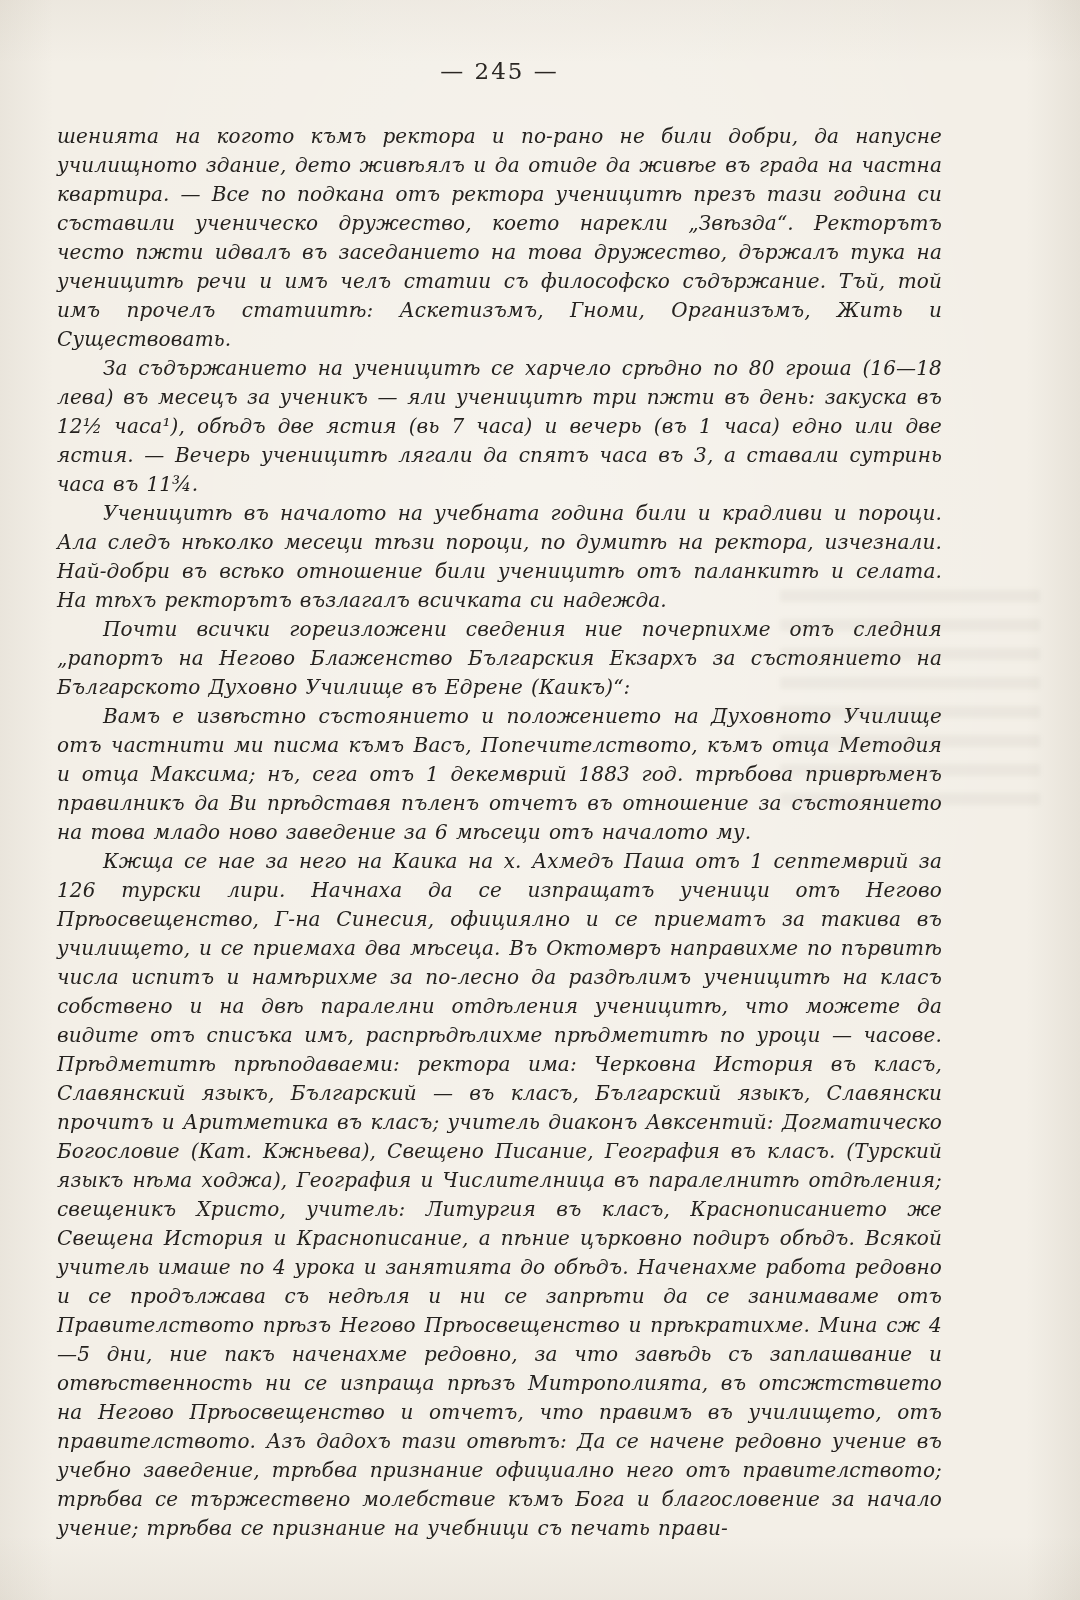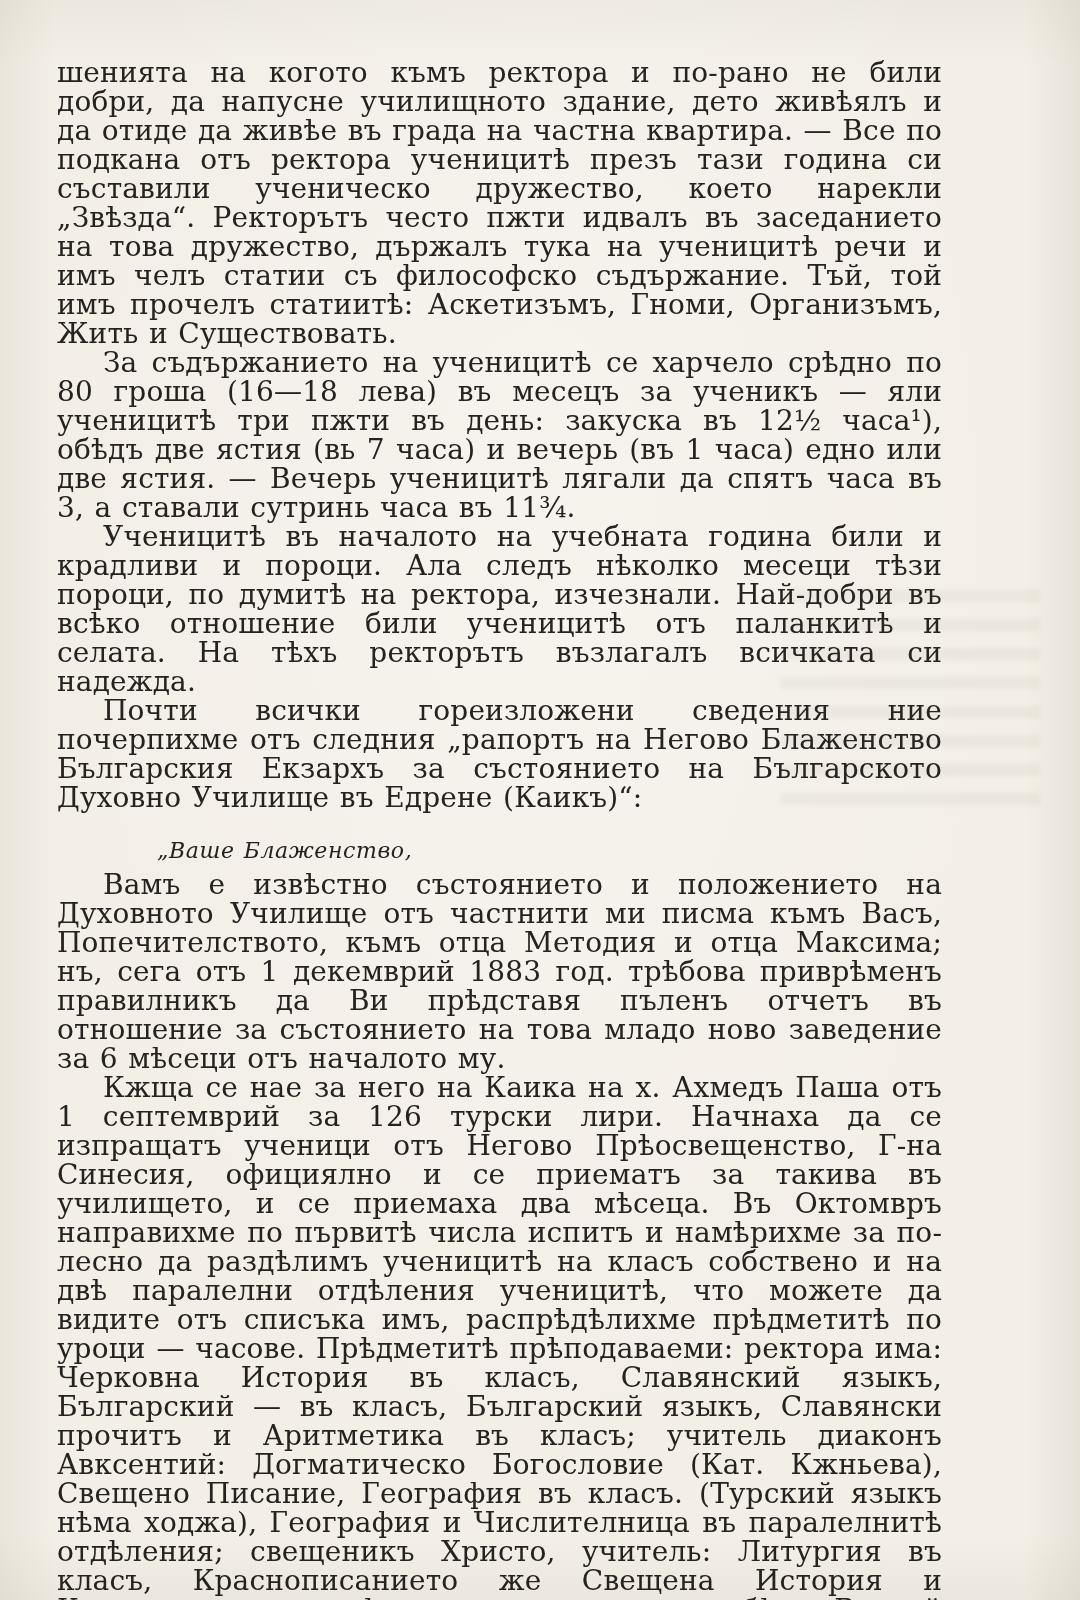--- a/index.html
+++ b/index.html
@@ -40,25 +40,26 @@
   }
   .page-header {
     text-align: center;
     font-size: 23px;
     letter-spacing: 2px;
     margin: 0 0 38px 0;
     color: #2a2622;
   }
   .text-block p {
     margin: 0;
-    font-size: 28px;
+    font-size: 20px;
     line-height: 29px;
     text-align: justify;
     letter-spacing: 0.15px;
     word-spacing: 1.5px;
+    font-style: italic;
   }
   .text-block p.indent {
     text-indent: 46px;
   }
   .text-block p.salutation {
     font-style: italic;
     text-indent: 100px;
     text-align: left;
     margin-top: 24px;
     margin-bottom: 5px;
@@ -66,24 +67,24 @@
     letter-spacing: 0.6px;
   }
 </style>
 </head>
 <body>
 
 <div class="page">
 
   <div class="bleed"></div>
 
+  <div class="page-header">— 245 —</div>
 
   <div class="text-block">
     <p class="noindent">шенията на когото къмъ ректора и по-рано не били добри, да напусне училищното здание, дето живѣялъ и да отиде да живѣе въ града на частна квартира. — Все по подкана отъ ректора ученицитѣ презъ тази година си съставили ученическо дружество, което нарекли „Звѣзда“. Ректорътъ често пжти идвалъ въ заседанието на това дружество, държалъ тука на ученицитѣ речи и имъ челъ статии съ философско съдържание. Тъй, той имъ прочелъ статиитѣ: Аскетизъмъ, Гноми, Организъмъ, Жить и Существовать.</p>
     <p class="indent">За съдържанието на ученицитѣ се харчело срѣдно по 80 гроша (16—18 лева) въ месецъ за ученикъ — яли ученицитѣ три пжти въ день: закуска въ 12½ часа¹), обѣдъ две ястия (вь 7 часа) и вечерь (въ 1 часа) едно или две ястия. — Вечерь ученицитѣ лягали да спятъ часа въ 3, а ставали сутринь часа въ 11¾.</p>
     <p class="indent">Ученицитѣ въ началото на учебната година били и крадливи и пороци. Ала следъ нѣколко месеци тѣзи пороци, по думитѣ на ректора, изчезнали. Най-добри въ всѣко отношение били ученицитѣ отъ паланкитѣ и селата. На тѣхъ ректорътъ възлагалъ всичката си надежда.</p>
     <p class="indent">Почти всички гореизложени сведения ние почерпихме отъ следния „рапортъ на Негово Блаженство Българския Екзархъ за състоянието на Българското Духовно Училище въ Едрене (Каикъ)“:</p>
-    <p class="salutation">„Ваше Блаженство,</p>
     <p class="indent">Вамъ е извѣстно състоянието и положението на Духовното Училище отъ частнити ми писма къмъ Васъ, Попечителството, къмъ отца Методия и отца Максима; нъ, сега отъ 1 декемврий 1883 год. трѣбова приврѣменъ правилникъ да Ви прѣдставя пъленъ отчетъ въ отношение за състоянието на това младо ново заведение за 6 мѣсеци отъ началото му.</p>
     <p class="indent">Кжща се нае за него на Каика на х. Ахмедъ Паша отъ 1 септемврий за 126 турски лири. Начнаха да се изпращатъ ученици отъ Негово Прѣосвещенство, Г-на Синесия, официялно и се приематъ за такива въ училището, и се приемаха два мѣсеца. Въ Октомвръ направихме по първитѣ числа испитъ и намѣрихме за по-лесно да раздѣлимъ ученицитѣ на класъ собствено и на двѣ паралелни отдѣления ученицитѣ, что можете да видите отъ списъка имъ, распрѣдѣлихме прѣдметитѣ по уроци — часове. Прѣдметитѣ прѣподаваеми: ректора има: Черковна История въ класъ, Славянский языкъ, Българский — въ класъ, Българский языкъ, Славянски прочитъ и Аритметика въ класъ; учитель диаконъ Авксентий: Догматическо Богословие (Кат. Кжньева), Свещено Писание, География въ класъ. (Турский языкъ нѣма ходжа), География и Числителница въ паралелнитѣ отдѣления; свещеникъ Христо, учитель: Литургия въ класъ, Краснописанието же Свещена История и Краснописание, а пѣние църковно подиръ обѣдъ. Всякой учитель имаше по 4 урока и занятията до обѣдъ. Наченахме работа редовно и се продължава съ недѣля и ни се запрѣти да се занимаваме отъ Правителството прѣзъ Негово Прѣосвещенство и прѣкратихме. Мина сж 4—5 дни, ние пакъ наченахме редовно, за что завѣдь съ заплашвание и отвѣственность ни се изпраща прѣзъ Митрополията, въ отсжтствието на Негово Прѣосвещенство и отчетъ, что правимъ въ училището, отъ правителството. Азъ дадохъ тази отвѣтъ: Да се начене редовно учение въ учебно заведение, трѣбва признание официално него отъ правителството; трѣбва се тържествено молебствие къмъ Бога и благословение за начало учение; трѣбва се признание на учебници съ печать прави-</p>
   </div>
 
 </div>
 
 </body></html>

